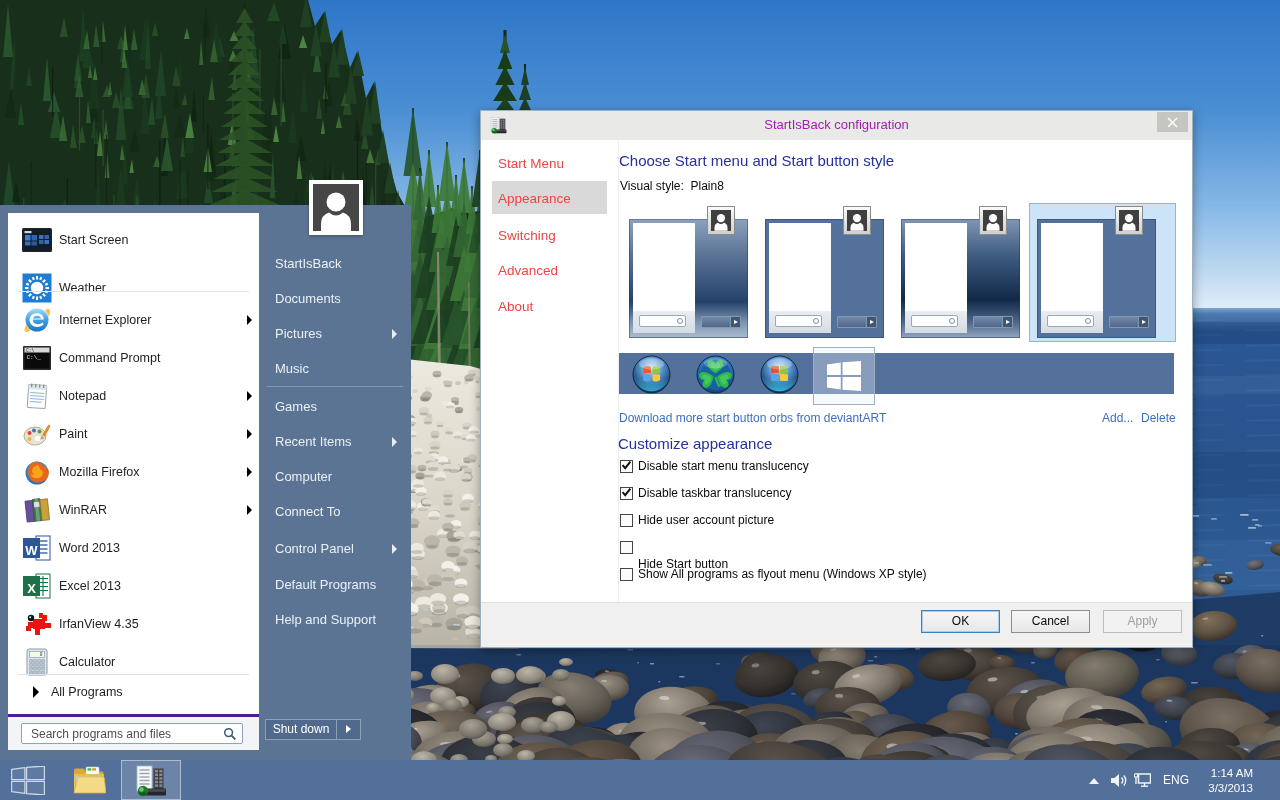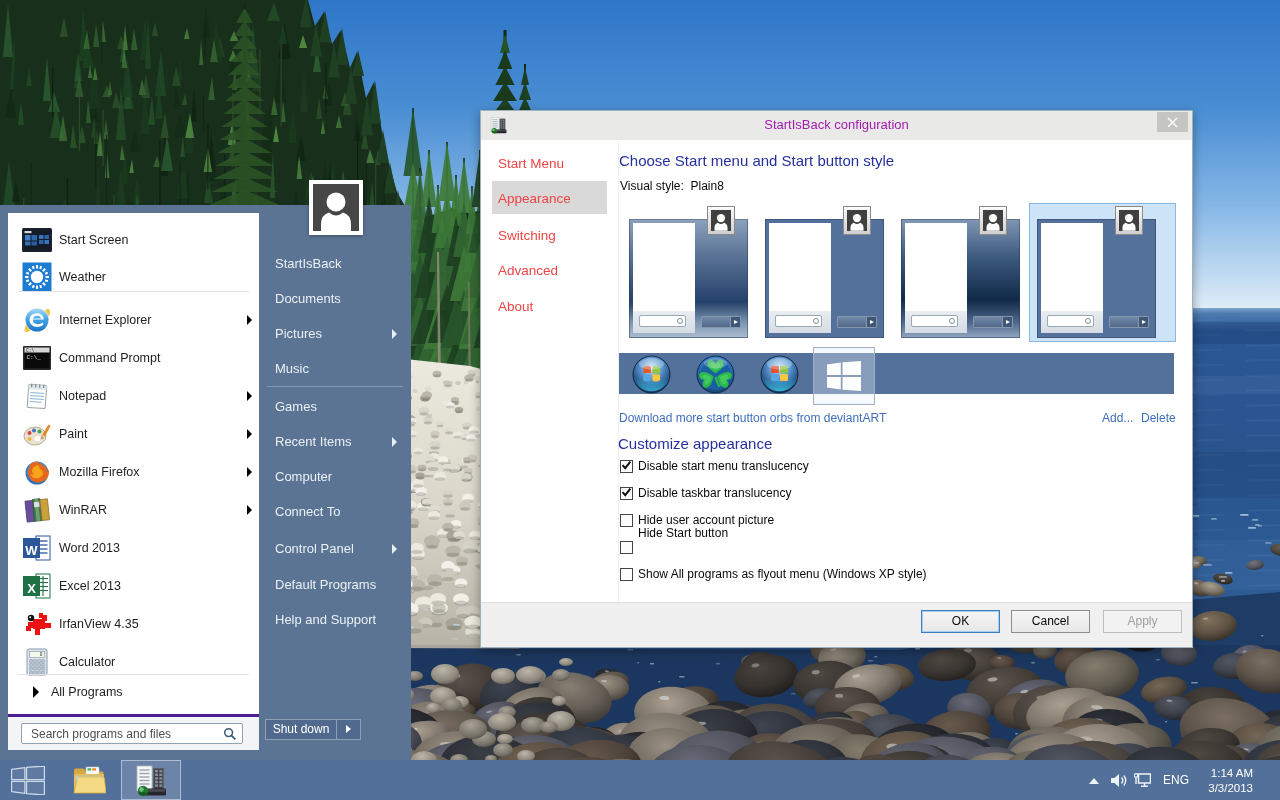--- a/index.html
+++ b/index.html
@@ -1465,21 +1465,21 @@
             <rect x="3" y="16.5" width="5.5" height="4" fill="#356fbb"></rect>
             <rect x="9.5" y="16.5" width="5.5" height="4" fill="#2a5c9c"></rect>
             <rect x="17" y="10" width="4.5" height="4" fill="#3873be"></rect>
             <rect x="22.5" y="10" width="4.5" height="4" fill="#2d63a8"></rect>
             <rect x="17" y="15" width="4.5" height="4" fill="#2d63a8"></rect>
             <rect x="22.5" y="15" width="4.5" height="4" fill="#3873be"></rect>
           </svg>
         </span>
         <span class="mtx">Start Screen</span>
 </div>
-<div class="mi" style="top:45px">
+<div class="mi" style="top:56px">
 <span class="mico">
           <svg width="30" height="30" viewBox="0 0 30 30">
             <rect x="0.5" y="0.5" width="29" height="29" fill="#1d7cd4"></rect>
             <circle cx="15" cy="15" r="6.2" fill="#fff"></circle>
             <g stroke="#fff" stroke-width="2.1" stroke-linecap="butt">
 <line x1="15" y1="3" x2="15" y2="6.5"></line>
               <line x1="15" y1="23.5" x2="15" y2="27"></line>
               <line x1="3" y1="15" x2="6.5" y2="15"></line>
               <line x1="23.5" y1="15" x2="27" y2="15"></line>
 <line x1="6.8" y1="6.8" x2="9.2" y2="9.2"></line>
@@ -1925,21 +1925,21 @@
 <div class="cblbl" style="top:348px">Disable start menu translucency</div>
 <div class="cb" style="top:376px">
       <svg width="13" height="13" viewBox="0 0 13 13">
         <path d="M2.6 6.2 L5.2 9.2 L10.4 2.6" fill="none" stroke="#111" stroke-width="2"></path>
       </svg>
     </div>
 <div class="cblbl" style="top:375px">Disable taskbar translucency</div>
 <div class="cb" style="top:403px"></div>
 <div class="cblbl" style="top:402px">Hide user account picture</div>
 <div class="cb" style="top:430px"></div>
-<div class="cblbl" style="top:415px">Hide Start button</div>
+<div class="cblbl" style="top:446px">Hide Start button</div>
 <div class="cb" style="top:457px"></div>
 <div class="cblbl" style="top:456px">Show All programs as flyout menu (Windows XP style)</div>
 <div id="footer"></div>
 <div class="btn" id="okbtn" style="left:440px">OK</div>
 <div class="btn" style="left:530px">Cancel</div>
 <div class="btn" id="applybtn" style="left:622px">Apply</div>
 </div>
 <div id="tb">
 <div id="tstart">
       <svg width="34" height="29" viewBox="0 0 34 30">

